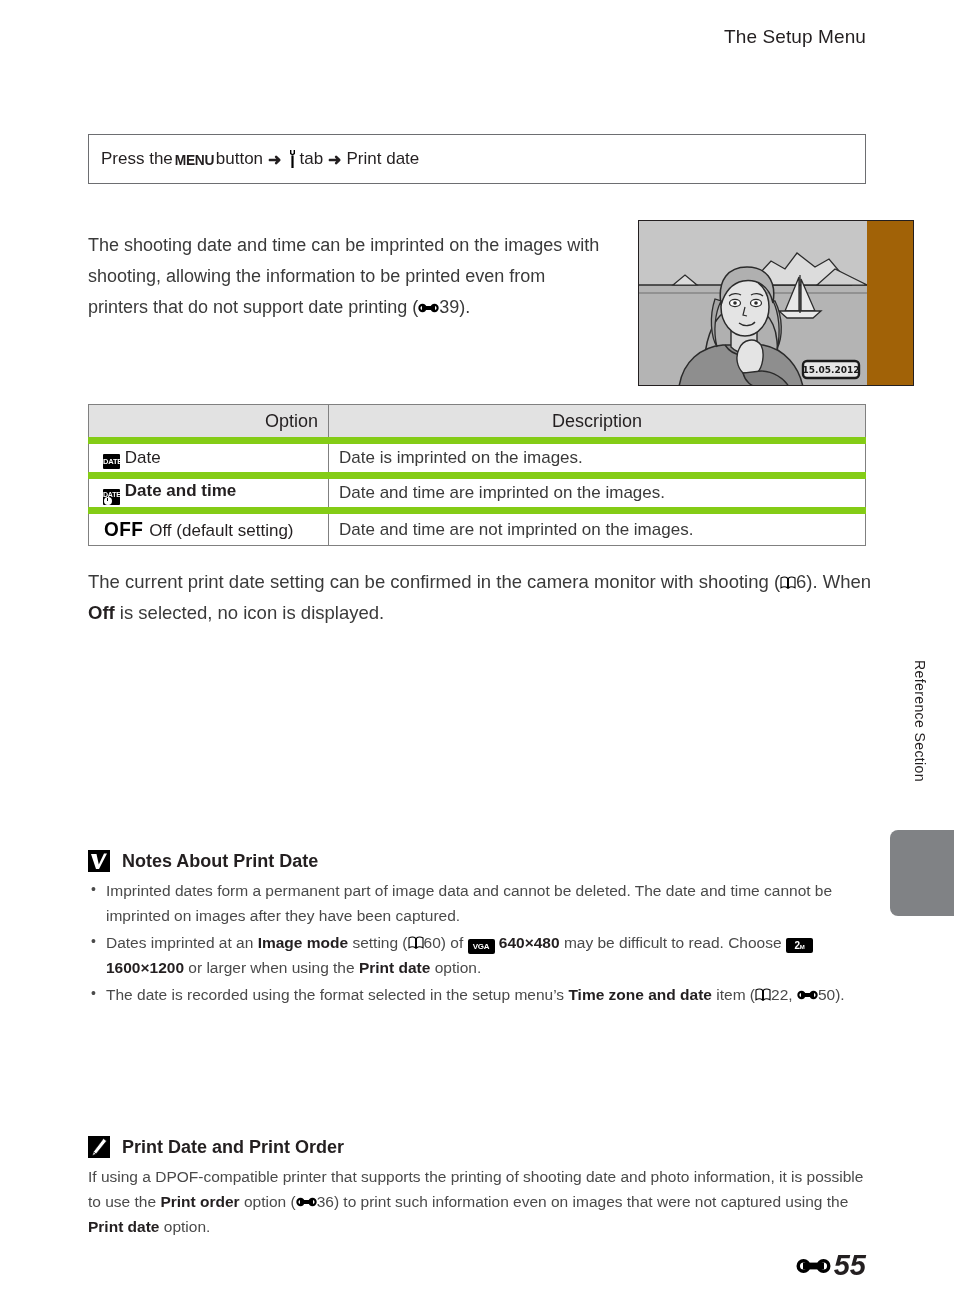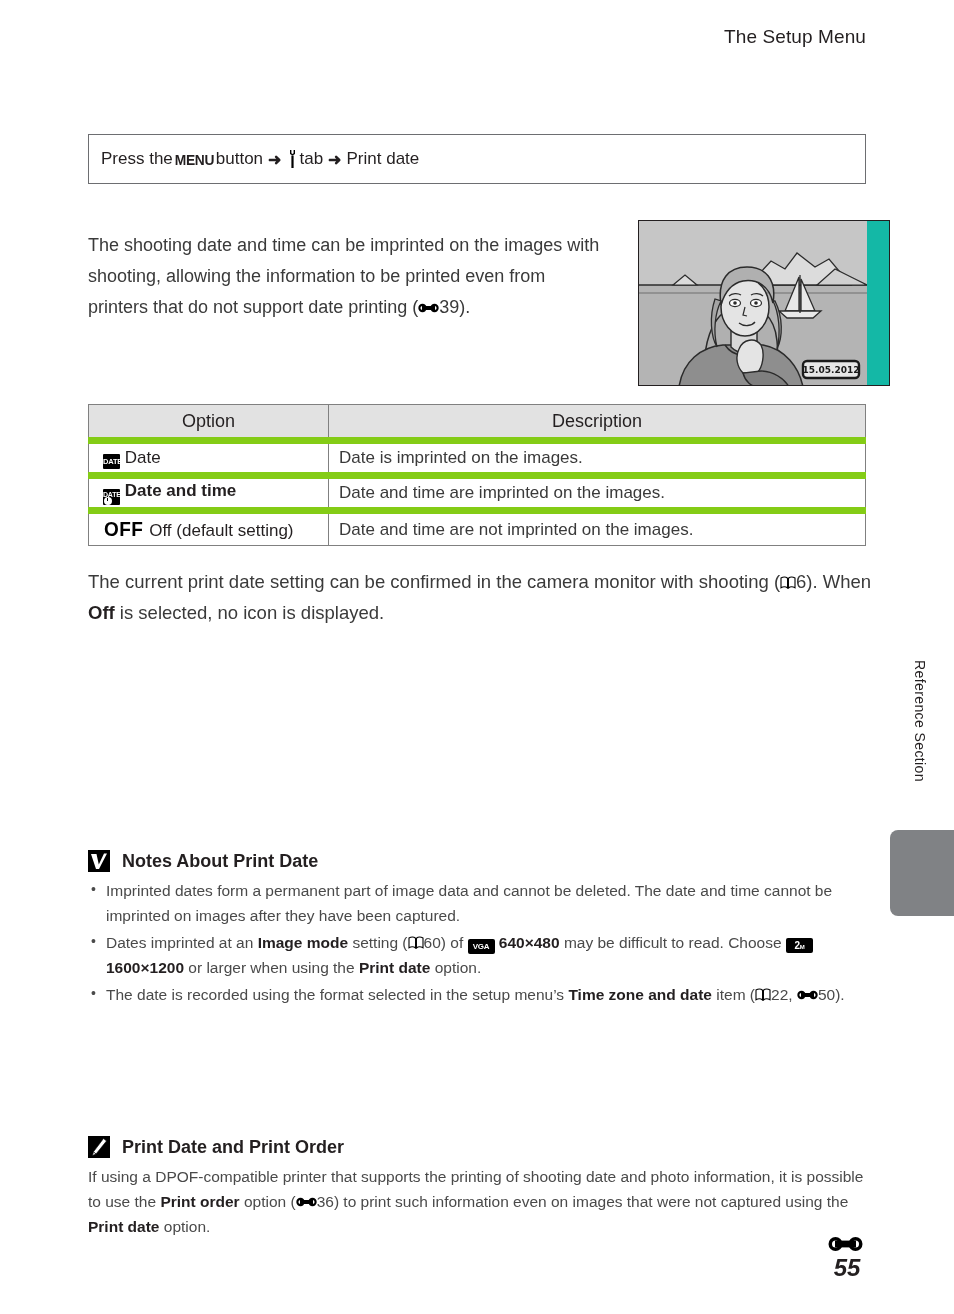--- a/index.html
+++ b/index.html
@@ -64,23 +64,23 @@
     font-size: 18px;
     line-height: 31px;
     color:#3a3a3a;
     margin-top:24px;
   }
 
   
   .illus {
     position:absolute;
     left: 638px; top: 220px;
-    width: 252px; height: 166px;
+    width: 276px; height: 166px;
     border: 1px solid #231f20;
-    background:#14b8a6;
+    background:#a16207;
     overflow:hidden;
   }
   .illus svg { display:block; }
 
   
   .opt-table {
     position:absolute;
     left: 88px; top: 404px;
     width: 778px;
     border-collapse: collapse;
@@ -93,21 +93,21 @@
     vertical-align: middle;
     font-weight: normal;
   }
   .opt-table thead th {
     background:#e2e2e2;
     text-align:center;
     font-size:18px;
     color:#231f20;
     height: 36px;
   }
-  .opt-table .col-opt { width: 240px; }
+  .opt-table .col-opt { width: 240px; text-align: right; }
   .opt-table td.optcell { text-align:left; padding-left:14px; white-space:nowrap; }
   .opt-table td.desc { color:#3a3a3a; }
   .opt-table tbody td { border-top:7px solid #84cc16; }
 
   
   .g {
     display:inline-block;
     background:#000;
     color:#fff;
     font-family:"Liberation Sans", sans-serif;
@@ -211,23 +211,22 @@
   ul.sub > li { position:relative; padding-left:18px; }
   ul.sub > li::before { content:"-"; position:absolute; left:2px; top:0; }
 
   .para { margin:0 0 0 0; }
 
   
   .footer {
     position:absolute;
     right: 88px; bottom: 32px;
     display:flex; align-items:center;
-    font-size:24px; font-style:italic; font-weight:bold;
+    font-size:29px; font-style:italic; font-weight:bold;
     color:#231f20;
-    flex-direction:column;
   }
   .footer .ref-big { width:36px;height:20px;margin-right:2px; }
   .footer .ref-big svg{display:block}
 </style>
 </head>
 <body>
 
 <div class="page">
 
   <div class="runhead">The Setup Menu</div>

